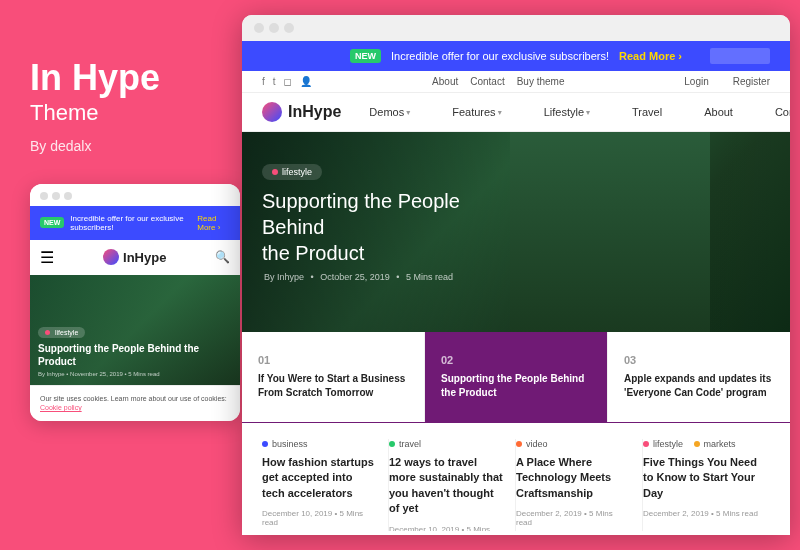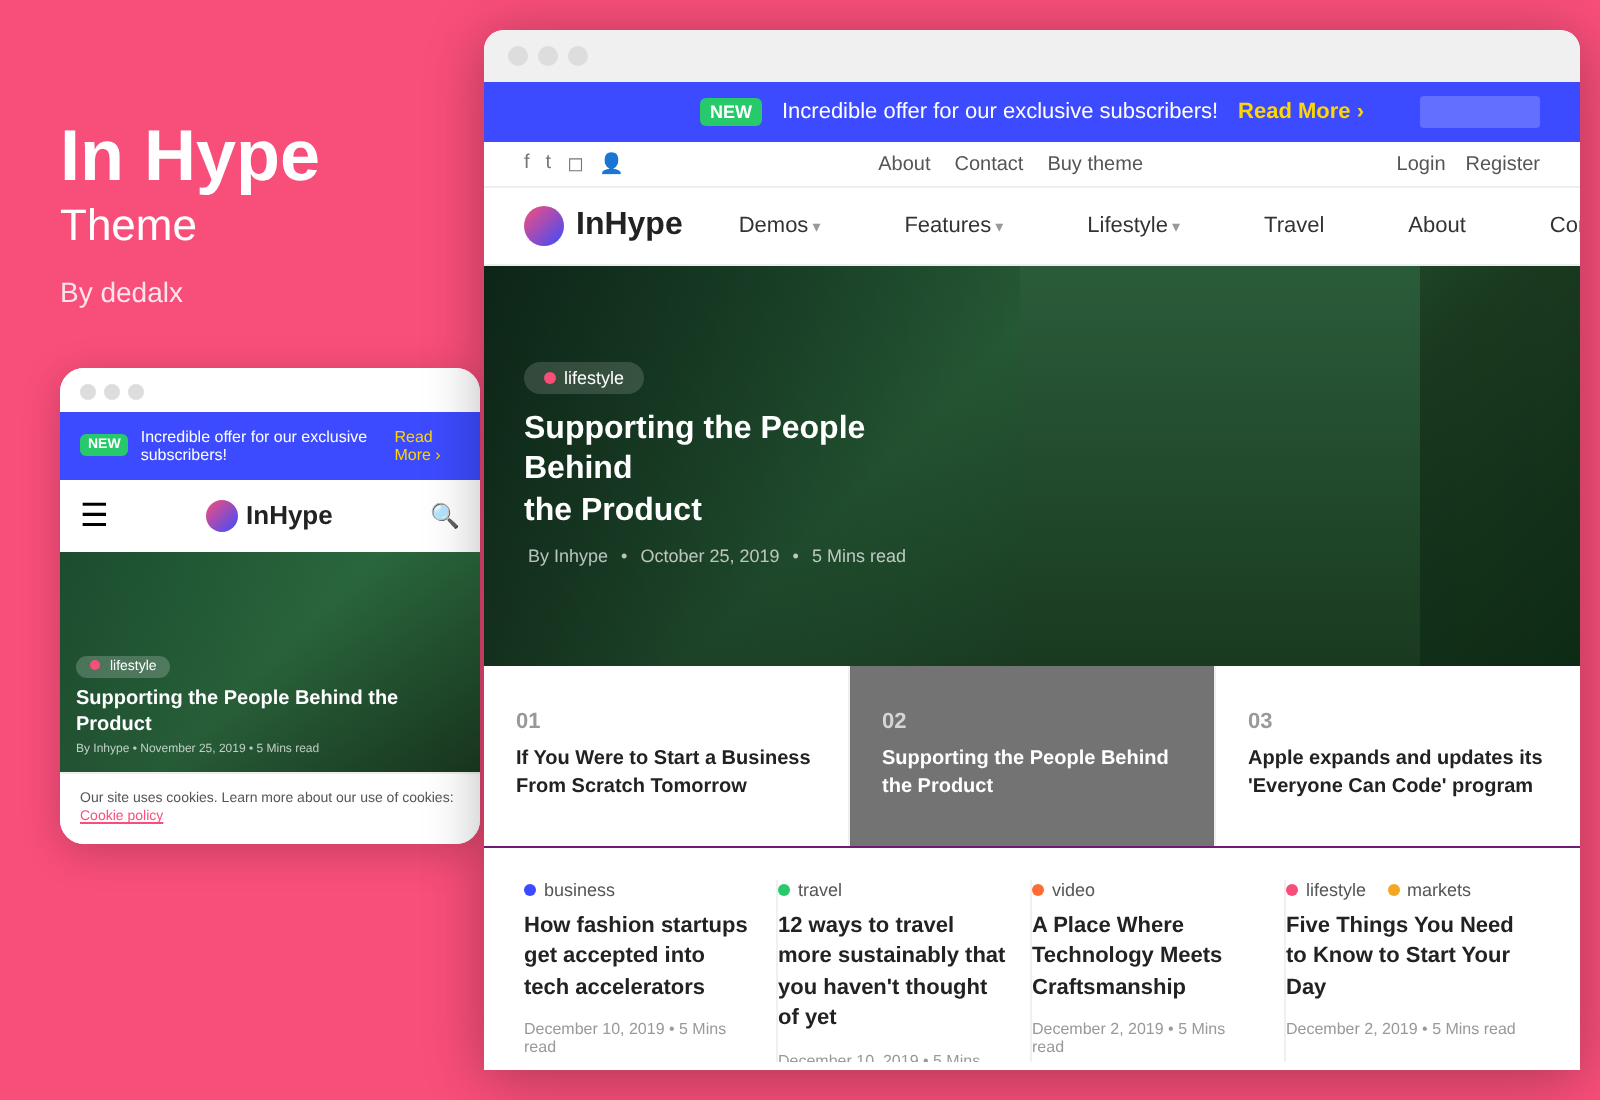--- a/index.html
+++ b/index.html
@@ -233,21 +233,21 @@
       padding: 5px 20px;
       background: #fff;
       border-bottom: 1px solid #eee;
       font-size: 10px;
       color: #777;
     }
     .social-icons { display: flex; gap: 8px; }
     .social-icon { font-size: 10px; color: #777; cursor: pointer; }
     .sec-nav-links { display: flex; gap: 12px; }
     .sec-nav-link { font-size: 10px; color: #555; cursor: pointer; }
-    .auth-links { display: flex; gap: 10px; }
+    .auth-links { display: flex; gap: 24px; }
     .auth-link { font-size: 10px; color: #555; cursor: pointer; }
 
     
     .main-nav {
       display: flex;
       align-items: center;
       justify-content: space-between;
       padding: 8px 20px;
       background: #fff;
       border-bottom: 1px solid #eee;
@@ -328,43 +328,43 @@
       font-size: 9px;
       color: #fff;
       display: inline-flex;
       align-items: center;
       gap: 4px;
       margin-bottom: 8px;
       backdrop-filter: blur(4px);
     }
     .lifestyle-dot { width: 6px; height: 6px; border-radius: 50%; background: #f84e7a; }
     .hero-title {
-      font-size: 16px;
-      font-weight: 700;
+      font-size: 20px;
+      font-weight: 400;
       color: #fff;
       line-height: 1.3;
       max-width: 220px;
       margin-bottom: 6px;
     }
     .hero-meta { font-size: 9px; color: rgba(255,255,255,0.7); }
     .hero-meta span { margin: 0 2px; }
 
     
     .featured-row {
       display: flex;
       background: #fff;
     }
     .featured-card {
       flex: 1;
       padding: 22px 16px;
       border-right: 1px solid #f0f0f0;
       min-height: 80px;
     }
     .featured-card:last-child { border-right: none; }
-    .featured-card.highlight { background: #737373; }
+    .featured-card.highlight { background: #701a75; }
     .card-number {
       font-size: 11px;
       font-weight: 700;
       color: #999;
       margin-bottom: 6px;
     }
     .featured-card.highlight .card-number { color: rgba(255,255,255,0.7); }
     .card-title {
       font-size: 10px;
       font-weight: 600;

